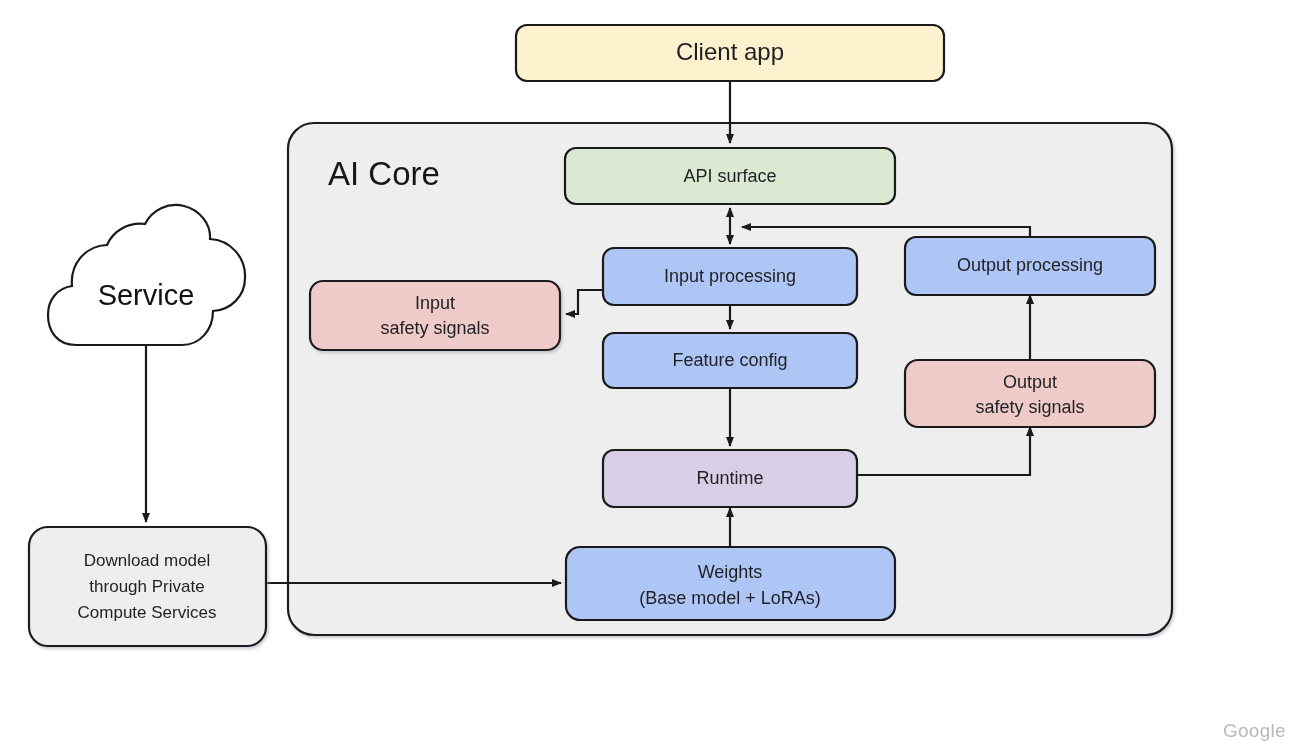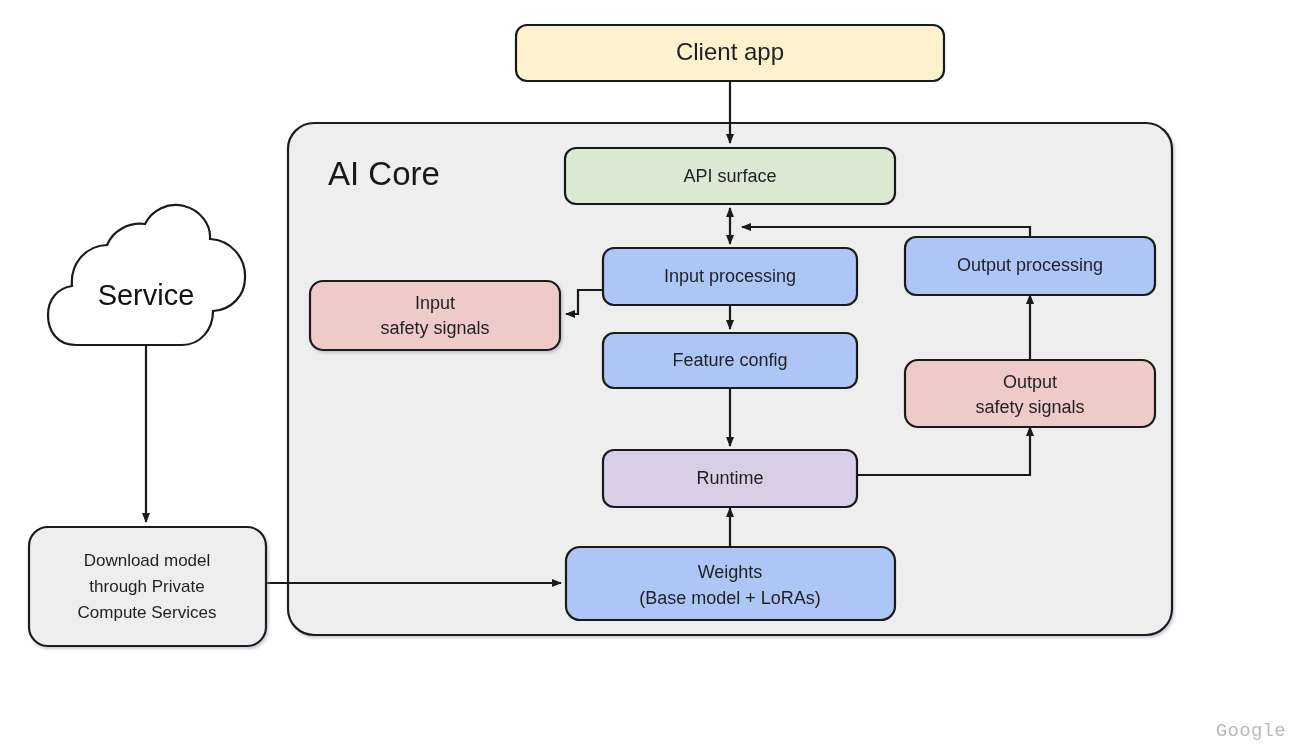--- a/index.html
+++ b/index.html
@@ -59,21 +59,21 @@
   }
   .edge-line {
     stroke: #1a1a1a;
     stroke-width: 2.2;
     fill: none;
   }
   .watermark {
     position: absolute;
     right: 18px;
     bottom: 14px;
-    font-family: Liberation Mono, monospace;
+    font-family: Liberation Sans, sans-serif;
     font-size: 19px;
     color: #b6b9be;
     letter-spacing: 0.3px;
   }
 </style>
 </head>
 <body>
 
 <div id="diagram-root">
 

